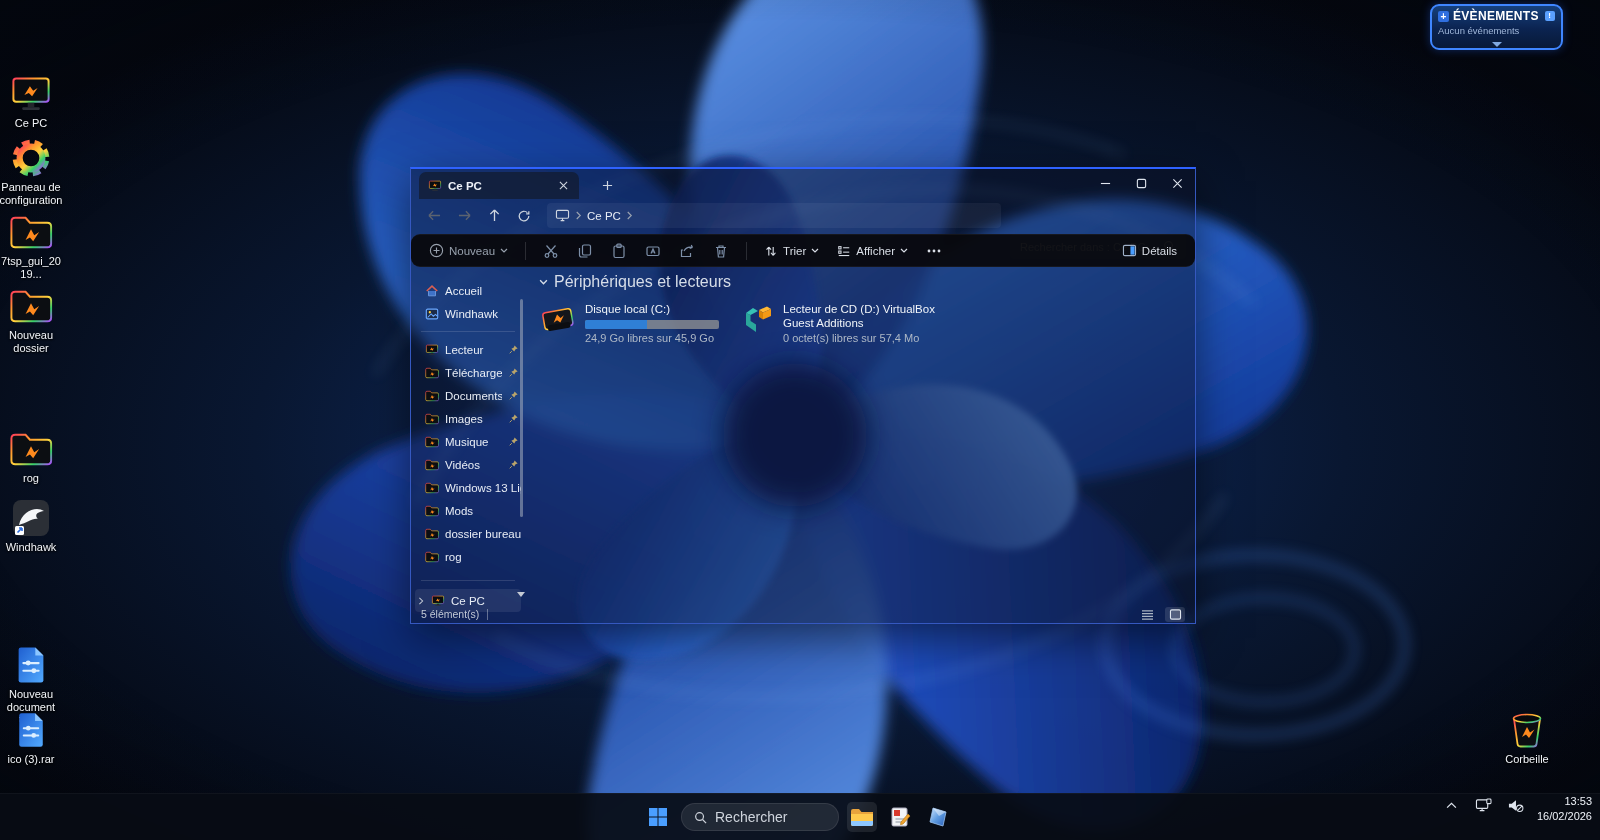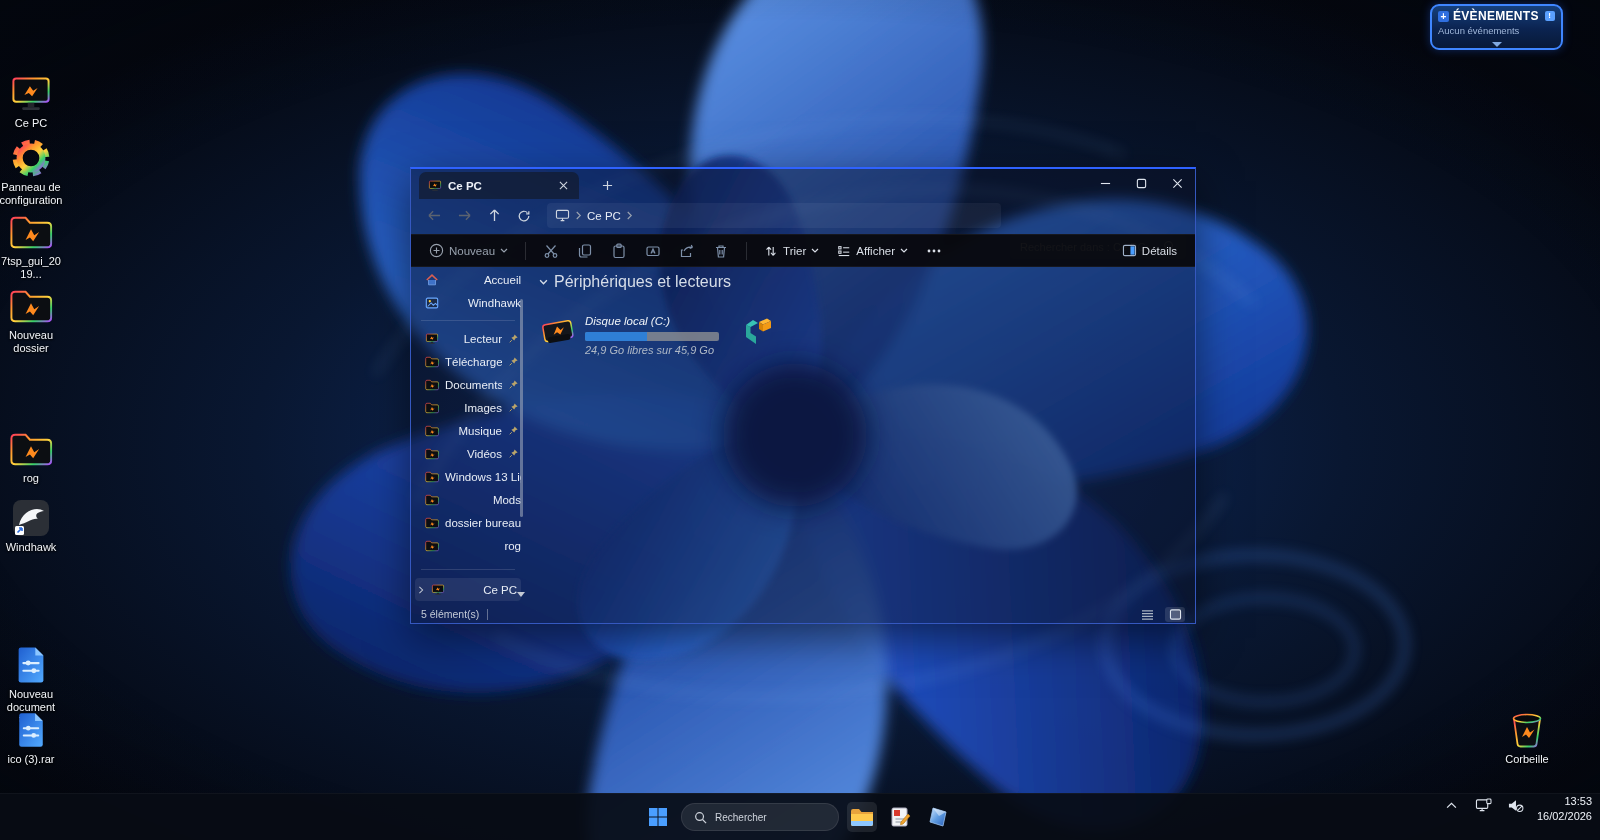--- a/index.html
+++ b/index.html
@@ -40,58 +40,58 @@
   .xnav{position:absolute;left:0;top:31px;right:0;height:31px;display:flex;align-items:center;}
   .navbtn{width:30px;height:26px;display:flex;align-items:center;justify-content:center;border-radius:4px;flex:0 0 auto;}
   .xaddr{margin-left:8px;height:25px;flex:1;max-width:438px;background:rgba(255,255,255,.055);
     border-radius:4px;display:flex;align-items:center;gap:5px;padding:0 8px;}
   .xaddr .crumb{font-size:11.5px;color:#e8edf5;}
   .xsearch{position:absolute;right:9px;top:34px;width:176px;height:25px;background:rgba(255,255,255,.055);
     border-radius:4px;display:flex;align-items:center;padding:0 10px;box-sizing:border-box;}
   .xsearch span{font-size:11px;color:#b9c3d2;flex:1;}
   .xtoolbar{position:absolute;left:0;top:65px;right:0;height:33px;background:rgba(8,9,12,.94);
     border-top:1px solid rgba(255,255,255,.05);border-bottom:1px solid rgba(255,255,255,.05);
-    display:flex;align-items:center;padding:0 10px;box-sizing:border-box;gap:2px;}
+    display:flex;align-items:center;padding:0 10px;box-sizing:border-box;gap:2px;border-radius:9px;}
   .tbtn{display:flex;align-items:center;gap:5px;padding:0 8px;height:26px;border-radius:4px;font-size:11.5px;color:#d9dee6;}
   .tbtn.dim{color:#98a1ad;}
   .tsep{width:1px;height:18px;background:rgba(255,255,255,.14);margin:0 7px;}
   .ticonbtn{width:32px;height:26px;display:flex;align-items:center;justify-content:center;border-radius:4px;}
   .xbody{position:absolute;left:0;top:98px;right:0;bottom:18px;}
-  .xsidebar{position:absolute;left:0;top:0;width:114px;bottom:0;padding-top:1px;box-sizing:border-box;text-align:right;}
+  .xsidebar{position:absolute;left:0;top:0;width:114px;bottom:0;padding-top:12px;box-sizing:border-box;}
   .srow{display:flex;align-items:center;gap:6px;height:23px;padding:0 4px 0 14px;font-size:11.5px;color:#e8edf5;position:relative;}
   .srow .lbl{flex:1;white-space:nowrap;overflow:hidden;}
   .srow .pin{flex:0 0 auto;margin-right:2px;}
   .sdiv{height:1px;background:rgba(255,255,255,.13);margin:6px 10px;}
   .srow.sel{background:rgba(255,255,255,.08);border-radius:4px;margin:0 4px;padding-left:2px;}
   .sscroll{position:absolute;right:2px;top:32px;width:3px;height:218px;border-radius:2px;background:rgba(165,175,190,.55);}
   .sarrow{position:absolute;right:0;bottom:8px;width:0;height:0;border-left:4px solid transparent;
     border-right:4px solid transparent;border-top:5px solid #c3c9d4;}
   .xmain{position:absolute;left:118px;top:0;right:0;bottom:0;padding:6px 0 0 10px;box-sizing:border-box;}
   .xsection{display:flex;align-items:center;gap:6px;font-size:16px;color:#d6dde8;}
-  .drives{display:flex;gap:22px;margin-top:24px;font-style:italic;}
+  .drives{display:flex;gap:22px;margin-top:12px;}
   .drive{display:flex;gap:8px;align-items:flex-start;}
   .drive .nm{font-size:11.5px;color:#f0f4f8;line-height:1.2;}
   .bar{width:134px;height:9px;background:rgba(150,150,150,.75);border-radius:2px;margin:3px 0 3px;overflow:hidden;}
   .bar>div{height:100%;background:#2f7fd6;}
   .drive .fr{font-size:11px;color:#aeb8c6;margin-top:1px;}
   .xstatus{position:absolute;left:0;right:0;bottom:0;height:18px;display:flex;align-items:center;
     padding:0 10px;box-sizing:border-box;font-size:10.5px;color:#c3cad6;gap:8px;}
   .xstatus .vdiv{width:1px;height:11px;background:rgba(255,255,255,.35);}
   .xstatus .sp{flex:1;}
   .viewbtn{width:20px;height:15px;display:flex;align-items:center;justify-content:center;border-radius:3px;}
   .viewbtn.act{background:rgba(255,255,255,.12);}
   
   #taskbar{position:absolute;left:0;right:0;bottom:0;height:46px;background:rgba(8,12,20,.93);
     border-top:1px solid rgba(255,255,255,.04);}
   .tb-center{position:absolute;left:643px;top:8px;display:flex;align-items:center;gap:8px;}
   .tb-btn{width:30px;height:30px;display:flex;align-items:center;justify-content:center;border-radius:5px;}
   .tb-btn.act{background:rgba(255,255,255,.09);}
   .tb-search{width:158px;height:28px;border-radius:14px;background:rgba(255,255,255,.085);
     border:1px solid rgba(255,255,255,.09);display:flex;align-items:center;gap:8px;padding:0 12px;box-sizing:border-box;}
-  .tb-search span{font-size:10px;color:#cfd4dc;}
+  .tb-search span{font-size:14px;color:#cfd4dc;}
   .tb-tray{position:absolute;right:8px;top:0;height:46px;display:flex;align-items:flex-start;gap:10px;}
   .clock{text-align:right;font-size:11px;color:#eef2f8;line-height:1.35;}
   .trayic{width:22px;height:22px;display:flex;align-items:center;justify-content:center;}
 </style>
 </head>
 <body>
 
 <svg width="0" height="0" style="position:absolute">
   <defs>
     <linearGradient id="rb" x1="0" y1="0" x2="1" y2="1">
@@ -602,20 +602,24 @@
           <div class="drive">
             <svg width="34" height="34" viewBox="0 0 34 34">
               <path d="M5 10 V22 L15 29 V21.5 L9.5 18 V12 Z" fill="#2aa79b"></path>
               <path d="M5 10 L12 5 L17 8 L9.5 12 Z" fill="#37c2b4"></path>
               <g>
                 <path d="M18 7 L26 3.5 L30 6 L22 9.5 Z" fill="#ffb733"></path>
                 <path d="M22 9.5 L30 6 V13 L22 16.5 Z" fill="#f29a16"></path>
                 <path d="M18 7 V14 L22 16.5 V9.5 Z" fill="#d88407"></path>
               </g>
             </svg>
+            <div style="max-width:172px;">
+              <div class="nm">Lecteur de CD (D:) VirtualBox Guest Additions</div>
+              <div class="fr">0 octet(s) libres sur 57,4 Mo</div>
+            </div>
           </div>
         </div>
       </div>
     </div>
 
     <div class="xstatus">
       <span>5 élément(s)</span>
       <span class="vdiv"></span>
       <span class="sp"></span>
       <span class="viewbtn">

